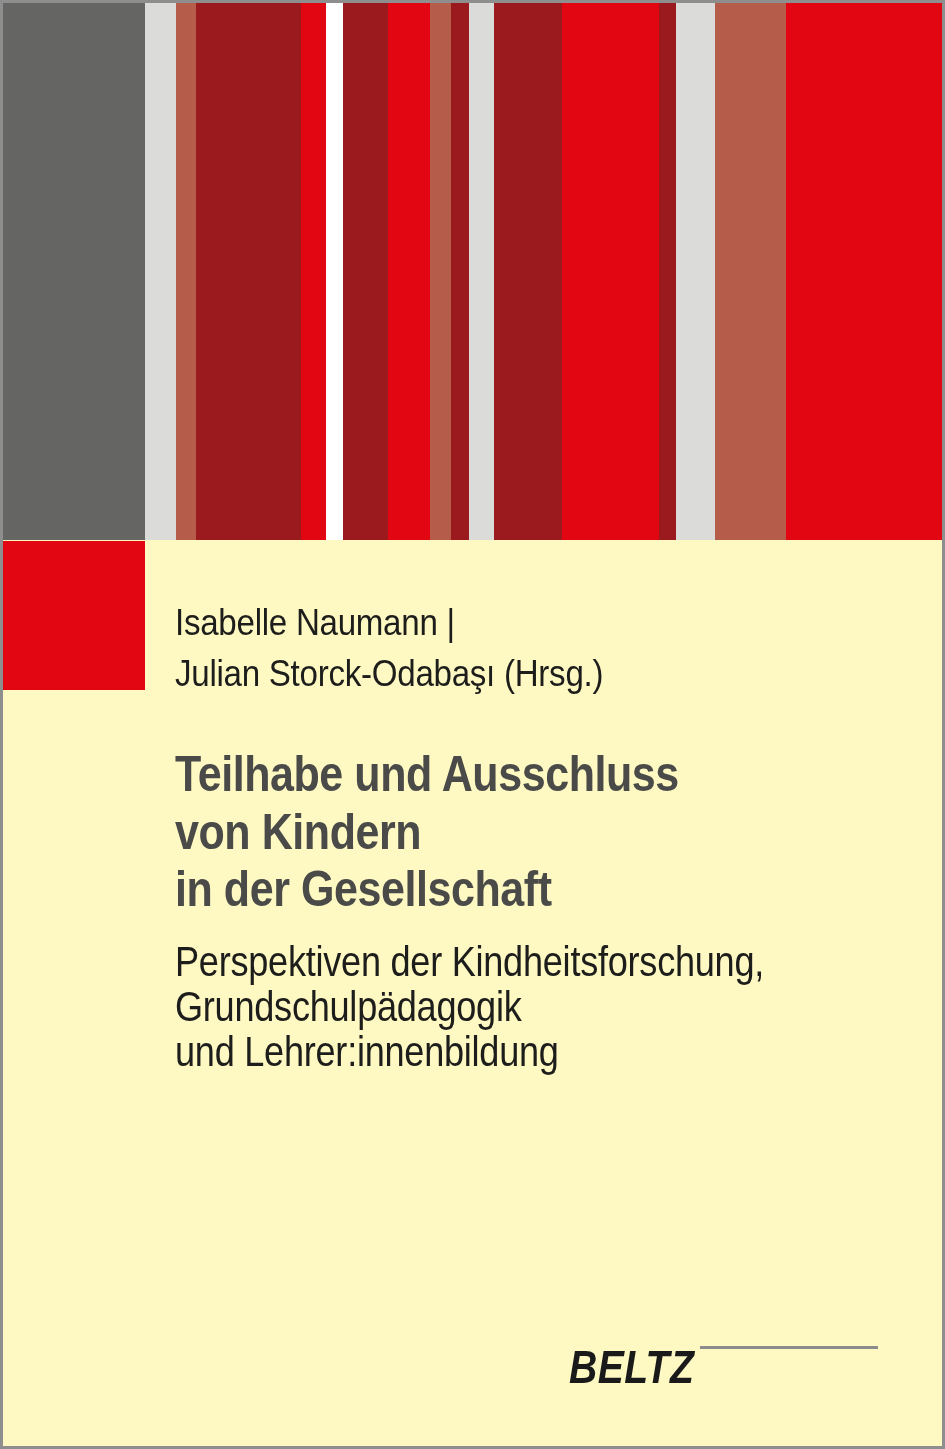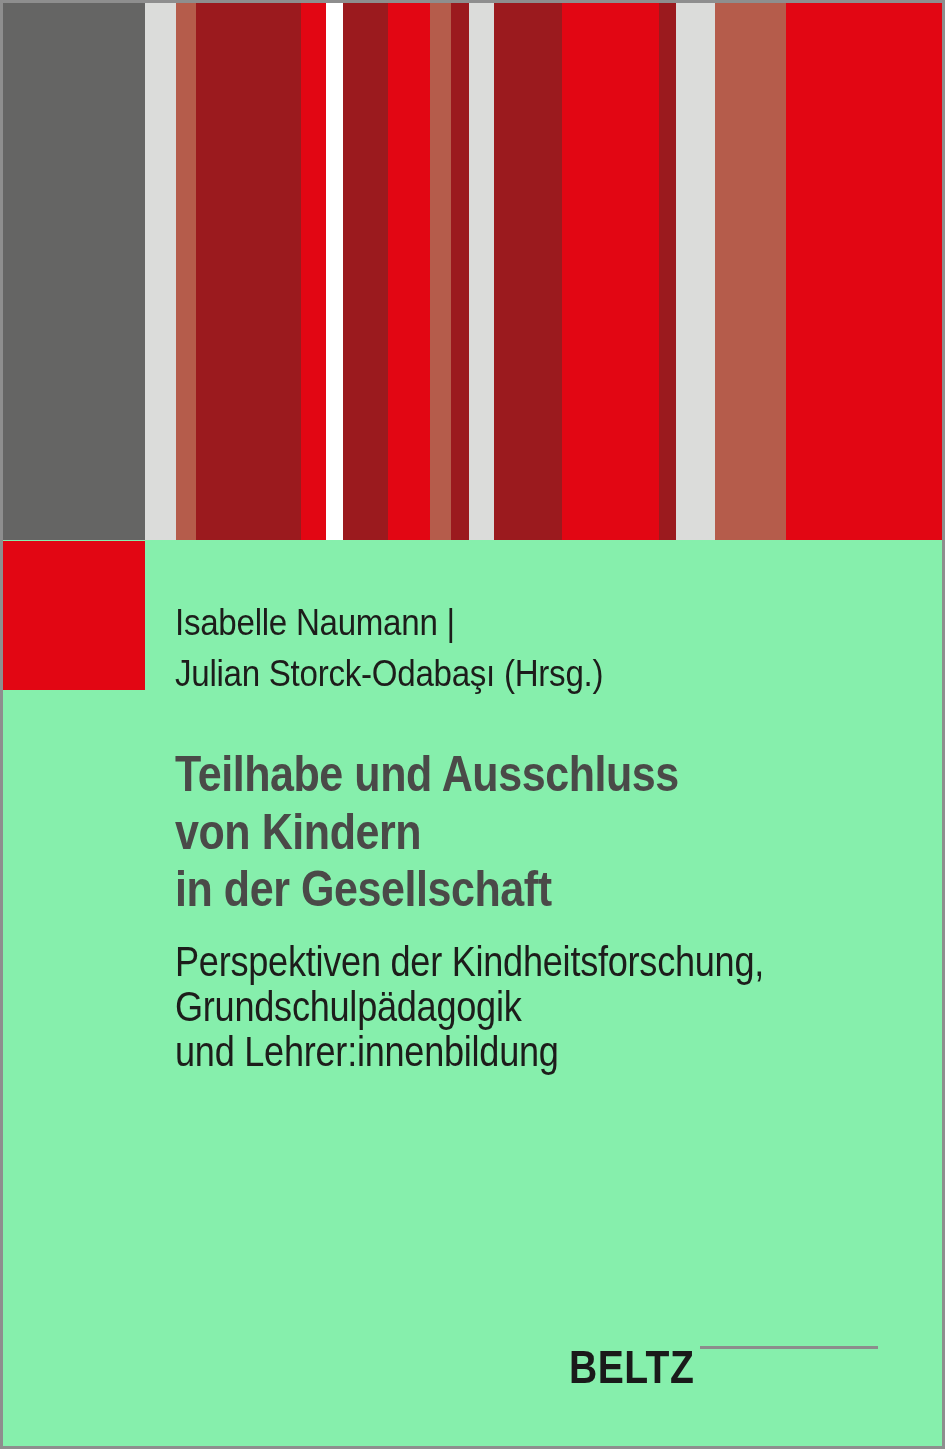--- a/index.html
+++ b/index.html
@@ -2,21 +2,21 @@
 <html style="--c-authors: #1D1D1B; --c-title: #4A4A48; --c-subtitle: #1D1D1B; --c-beltz: #1A1A1A; --c-juventa: #7B7B7B; --c-rule: #8C8C8C; --c-border: #8E8E8E;"><head>
 <meta charset="utf-8">
 <style>
   html, body { margin: 0; padding: 0; background: #ffffff; }
   .cover {
     position: relative;
     width: 945px;
     height: 1449px;
     box-sizing: border-box;
     border: 3px solid var(--c-border, #8e8e8e);
-    background: #86efac;
+    background: #fef9c3;
     overflow: hidden;
     font-family: "Liberation Sans", sans-serif;
   }
   .stripe-band {
     position: absolute;
     left: 0; top: 0;
     width: 939px; height: 537px;
     background: #ffffff;
   }
   .stripe {
@@ -52,21 +52,21 @@
     font-size: 42px;
     line-height: 45px;
     color: var(--c-subtitle, #1d1d1b);
     transform: scaleX(0.86);
     transform-origin: 0 0;
     letter-spacing: -0.3px;
   }
   .publisher {
     position: absolute;
     left: 566px; top: 1341px;
-    width: 340px; height: 55px;
+    width: 340px; height: 55px; font-style: italic;
   }
   .beltz {
     position: absolute;
     left: 0; top: 0;
     font-weight: 900;
     font-size: 46px;
     line-height: 1;
     letter-spacing: 0.5px;
     transform: scaleX(0.85);
     transform-origin: 0 0;

